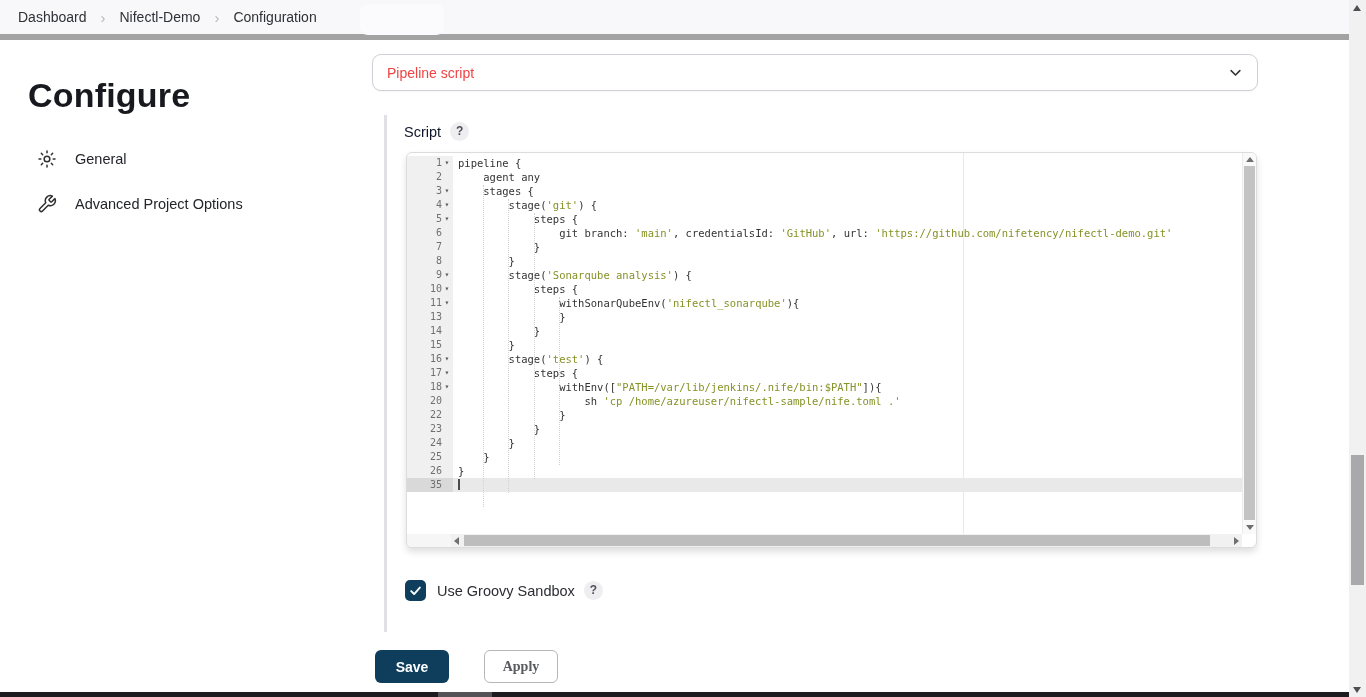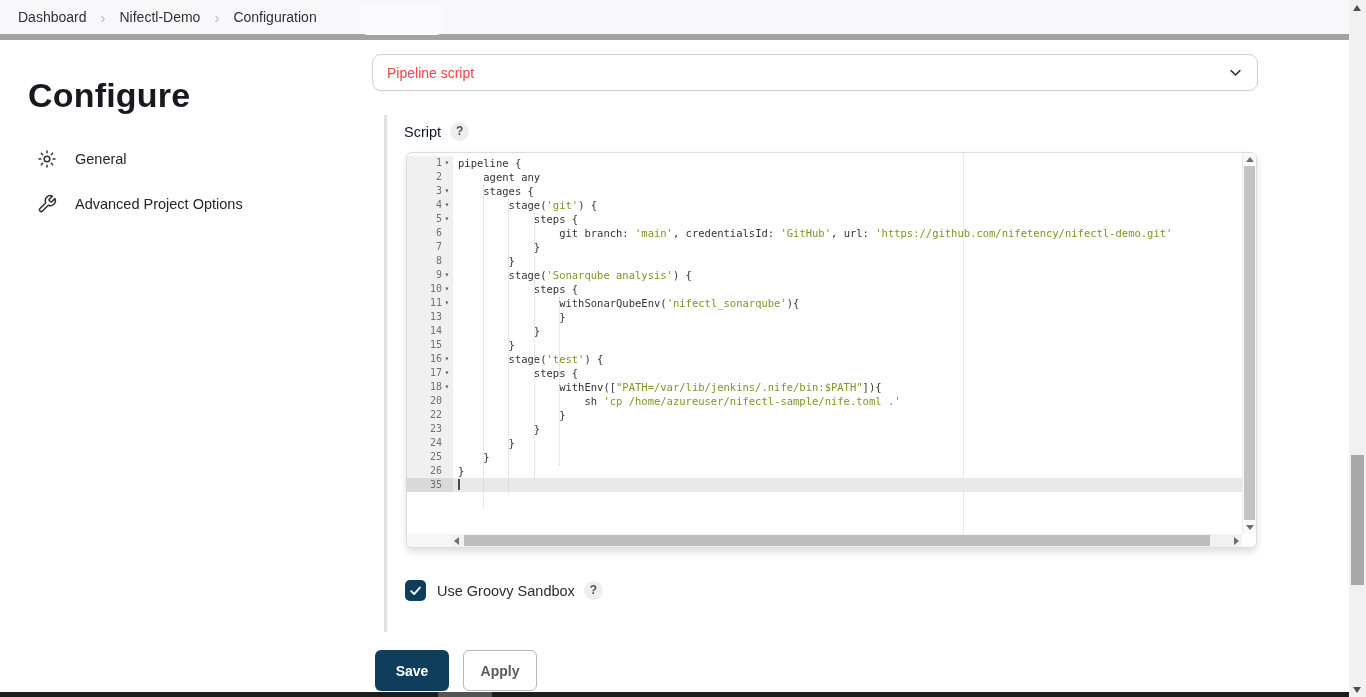--- a/index.html
+++ b/index.html
@@ -79,27 +79,27 @@
            border-left:5px solid #6f6f6f; }
   .ed-corner { position:absolute; left:0; bottom:0; width:44px; height:13px; background:#f6f6f6; }
 
   
   .sandbox-row { position:absolute; left:405px; top:580px; display:flex; align-items:center; }
   .checkbox { width:21px; height:21px; border-radius:5px; display:flex; align-items:center;
               justify-content:center; cursor:pointer; }
   .sandbox-lbl { font-size:14.5px; color:#2b2d32; margin-left:11px; }
 
   
-  .btn-save { position:absolute; left:375px; top:650px; width:74px; height:41px;
+  .btn-save { position:absolute; left:375px; top:650px; width:74px; height:33px;
               border:none; border-radius:6px; color:#fff; font-size:14px; font-weight:700;
               cursor:pointer; font-family:"Liberation Sans", sans-serif; }
-  .btn-apply { position:absolute; left:463px; top:650px; width:74px; height:41px;
+  .btn-apply { position:absolute; left:484px; top:650px; width:74px; height:33px;
                background:#fff; border:1.6px solid #b6b6b8; border-radius:6px; color:#595b5e;
                font-size:14px; font-weight:700; cursor:pointer;
-               font-family:Liberation Sans, sans-serif; }
+               font-family:Liberation Serif, serif; }
 
   
   .bscroll { position:absolute; right:0; top:0; width:17px; height:697px; background:#f1f1f2; }
   .bs-thumb { position:absolute; left:2px; right:2px; top:455px; height:130px; background:#a9a9ab; }
   .bs-up { left:4px; top:5px; border-left:4.5px solid transparent; border-right:4.5px solid transparent;
            border-bottom:6px solid #4f4f51; }
   .bs-dn { left:4px; bottom:4px; border-left:4.5px solid transparent; border-right:4.5px solid transparent;
            border-top:6px solid #4f4f51; }
   .taskbar { position:absolute; left:0; top:692px; width:1349px; height:5px; background:#1d1d1f; }
   .task-seg { position:absolute; left:438px; top:0; width:54px; height:5px; background:#545456; }

